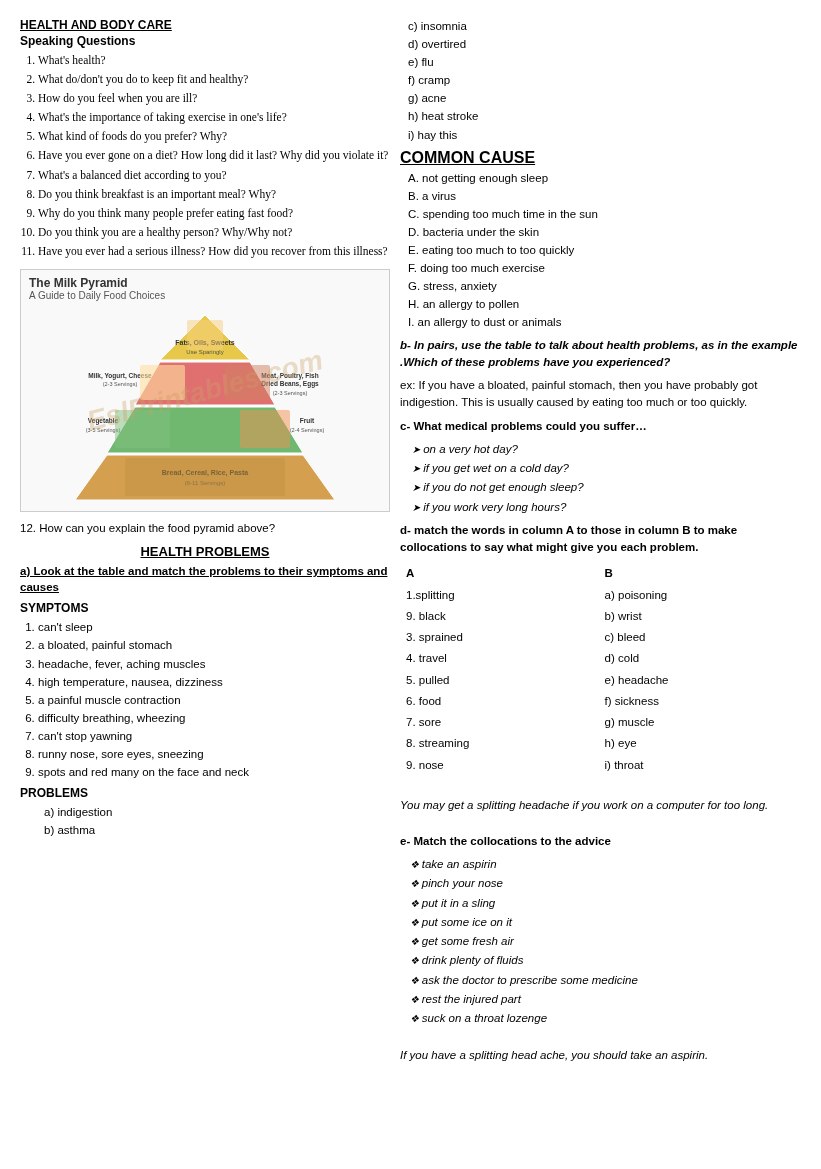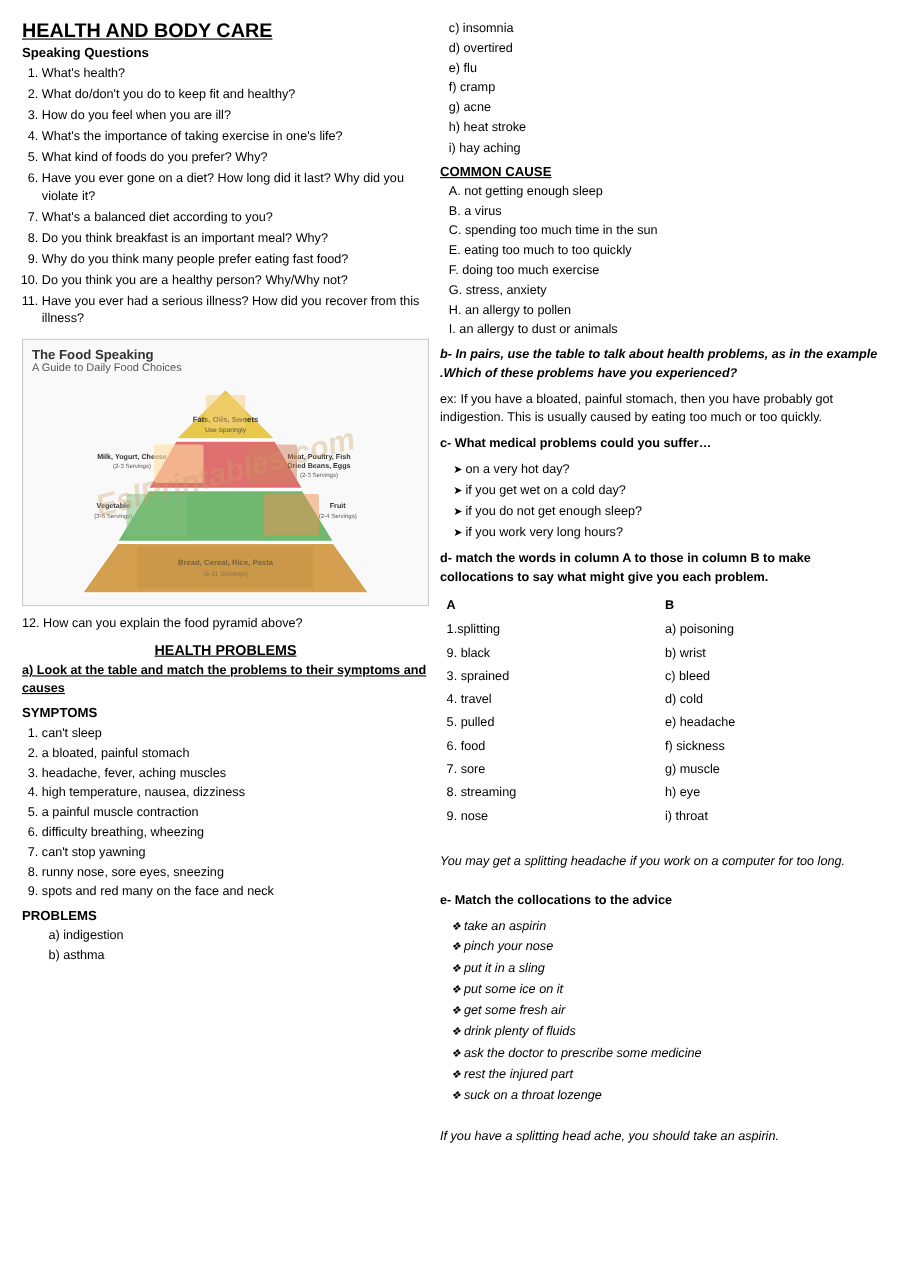--- a/index.html
+++ b/index.html
@@ -19,32 +19,33 @@
     }
     .left-col {
       width: 370px;
       flex-shrink: 0;
     }
     .right-col {
       flex: 1;
     }
     .section-title {
       font-weight: bold;
-      font-size: 18px;
+      font-size: 12px;
       text-decoration: underline;
       margin-bottom: 2px;
     }
     .sub-title {
       font-weight: bold;
       font-size: 12px;
       margin-bottom: 4px;
     }
     ol.questions {
       padding-left: 18px;
       margin-bottom: 10px;
+      font-family: Liberation Serif, serif;
     }
     ol.questions li {
       margin-bottom: 3px;
       line-height: 1.4;
     }
     .food-pyramid-box {
       border: 1px solid #ccc;
       padding: 6px 8px;
       margin: 8px 0;
       background: #f9f9f9;
@@ -94,32 +95,32 @@
     ol.symptoms li { margin-bottom: 2px; line-height: 1.4; }
     .problems-section { margin-bottom: 6px; }
     .problems-list { list-style: none; padding-left: 24px; }
     .problems-list li { margin-bottom: 2px; line-height: 1.4; }
 
     
     .right-col ol.alpha-list { list-style: none; padding-left: 8px; }
     .right-col ol.alpha-list li { margin-bottom: 2px; line-height: 1.4; }
     .common-cause-title {
       font-weight: bold;
-      font-size: 12px;
+      font-size: 16px;
       text-decoration: underline;
       margin: 6px 0 3px 0;
     }
     .cause-list { list-style: none; padding-left: 8px; }
     .cause-list li { margin-bottom: 2px; line-height: 1.4; }
     .bold-italic { font-weight: bold; font-style: italic; }
     .instruction-block { margin: 6px 0; line-height: 1.5; }
     .instruction-bold { font-weight: bold; }
     .arrow-list { list-style: none; padding-left: 12px; }
     .arrow-list li::before { content: "➤ "; font-size: 10px; }
-    .arrow-list li { margin-bottom: 2px; line-height: 1.5; }
+    .arrow-list li { margin-bottom: 2px; line-height: 1.5; font-style: italic; }
     .collocation-table { width: 100%; margin: 6px 0; }
     .collocation-table td { vertical-align: top; padding: 1px 4px; line-height: 1.5; }
     .collocation-header { font-weight: bold; padding: 2px 4px; }
     .italic-block { font-style: italic; margin: 20px 0; line-height: 1.4; }
     .diamond-list { list-style: none; padding-left: 10px; }
     .diamond-list li::before { content: "❖ "; font-size: 10px; }
     .diamond-list li { margin-bottom: 2px; line-height: 1.5; font-style: italic; }
   </style>
 </head>
 <body>
@@ -138,21 +139,21 @@
         <li>What kind of foods do you prefer? Why?</li>
         <li>Have you ever gone on a diet? How long did it last? Why did you violate it?</li>
         <li>What's a balanced diet according to you?</li>
         <li>Do you think breakfast is an important meal? Why?</li>
         <li>Why do you think many people prefer eating fast food?</li>
         <li>Do you think you are a healthy person? Why/Why not?</li>
         <li>Have you ever had a serious illness? How did you recover from this illness?</li>
       </ol>
 
     <div class="food-pyramid-box">
-      <div class="fp-title">The Food Speaking</div>
+      <div class="fp-title">The Milk Pyramid</div>
       <div class="fp-subtitle">A Guide to Daily Food Choices</div>
       <div class="pyramid-svg-wrapper">
         <svg width="340" height="200" viewBox="0 0 340 200">
 
           <polygon points="170,10 125,55 215,55" fill="#e8c84a" stroke="#fff" stroke-width="1"></polygon>
 
           <polygon points="125,57 215,57 240,100 100,100" fill="#e07070" stroke="#fff" stroke-width="1"></polygon>
 
           <polygon points="100,102 240,102 268,148 72,148" fill="#70b870" stroke="#fff" stroke-width="1"></polygon>
 
@@ -221,28 +222,29 @@
   </div>
 
   <div class="right-col">
     <ol class="alpha-list">
     <li>c)  insomnia</li>
         <li>d)  overtired</li>
         <li>e)  flu</li>
         <li>f)  cramp</li>
         <li>g)  acne</li>
         <li>h)  heat stroke</li>
-        <li>i)  hay aching</li>
+        <li>i)  hay this</li>
       </ol>
 
     <div class="common-cause-title">COMMON CAUSE</div>
     <ul class="cause-list">
     <li>A.  not getting enough sleep</li>
         <li>B.  a virus</li>
         <li>C.  spending too much time in the sun</li>
+        <li>D.  bacteria under the skin</li>
         <li>E.  eating too much to too quickly</li>
         <li>F.  doing too much exercise</li>
         <li>G.  stress, anxiety</li>
         <li>H.  an allergy to pollen</li>
         <li>I.  an allergy to dust or animals</li>
       </ul>
 
     <div class="instruction-block">
       <span class="instruction-bold bold-italic">b- In pairs, use the table to talk about health problems, as in the example .Which of these problems have you experienced?</span>
     </div>

